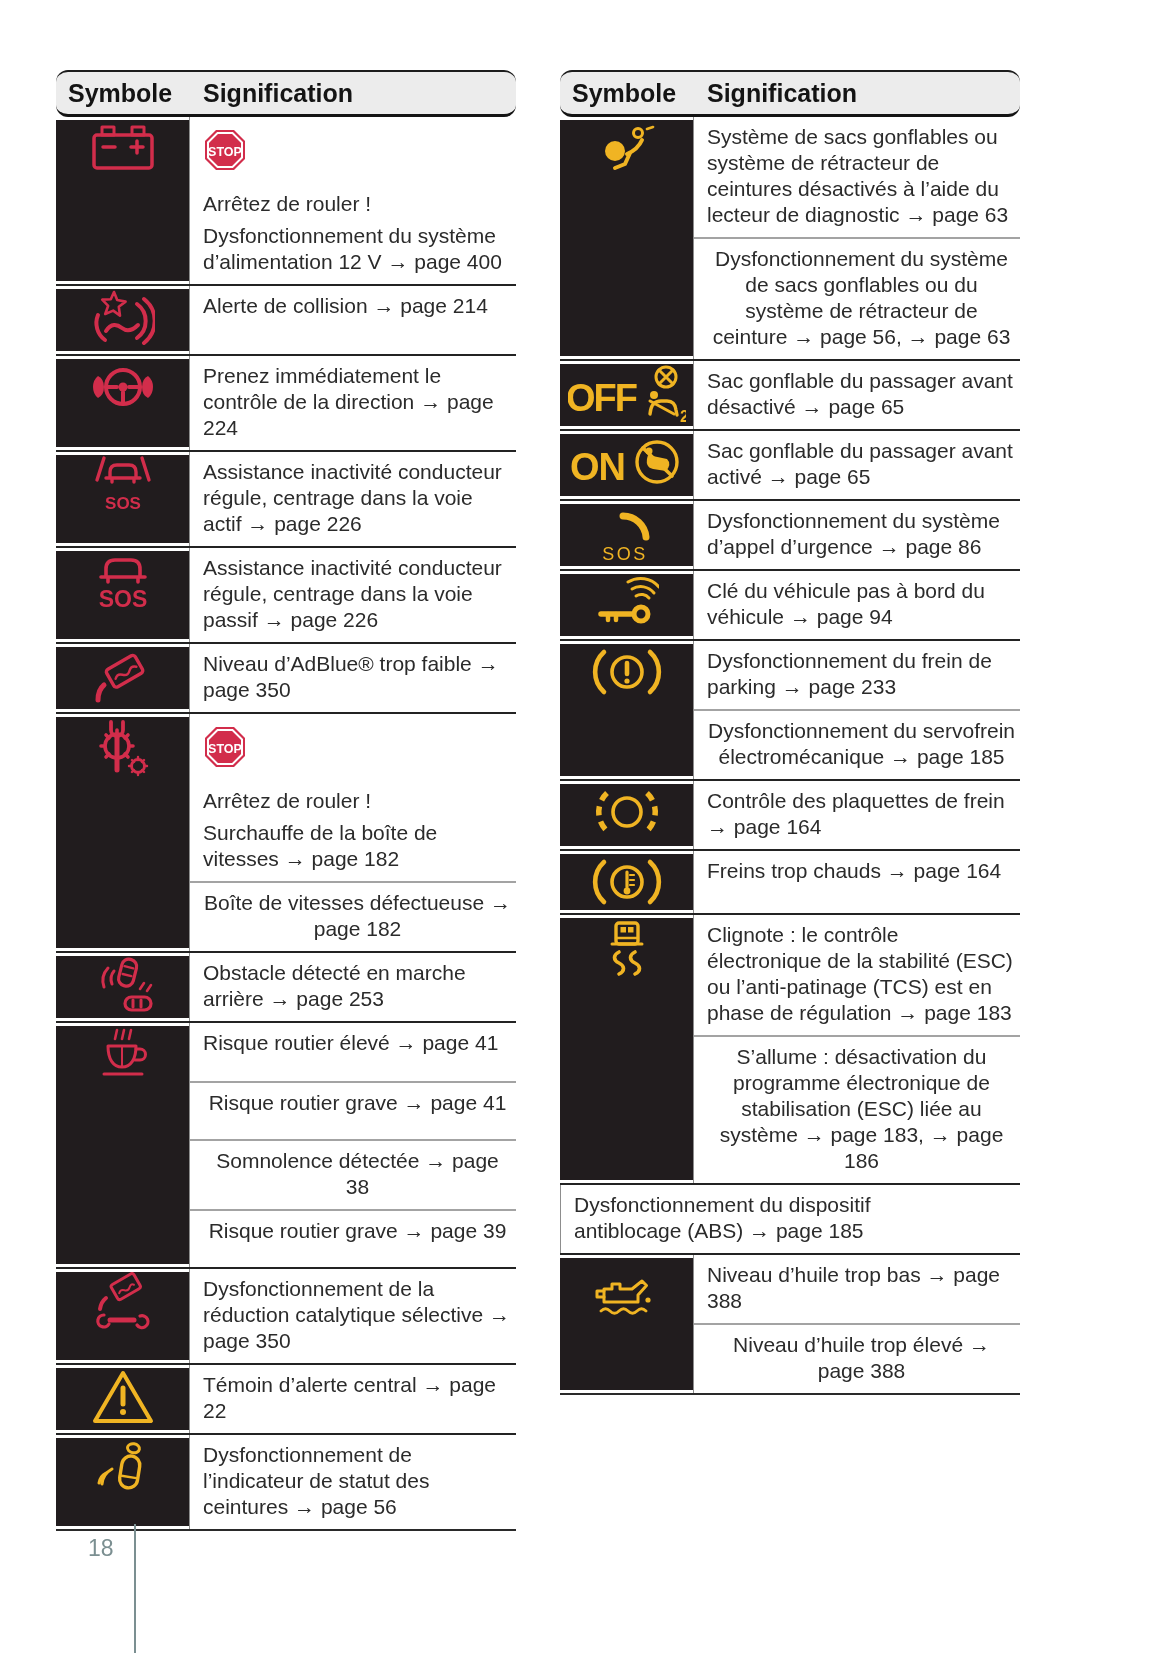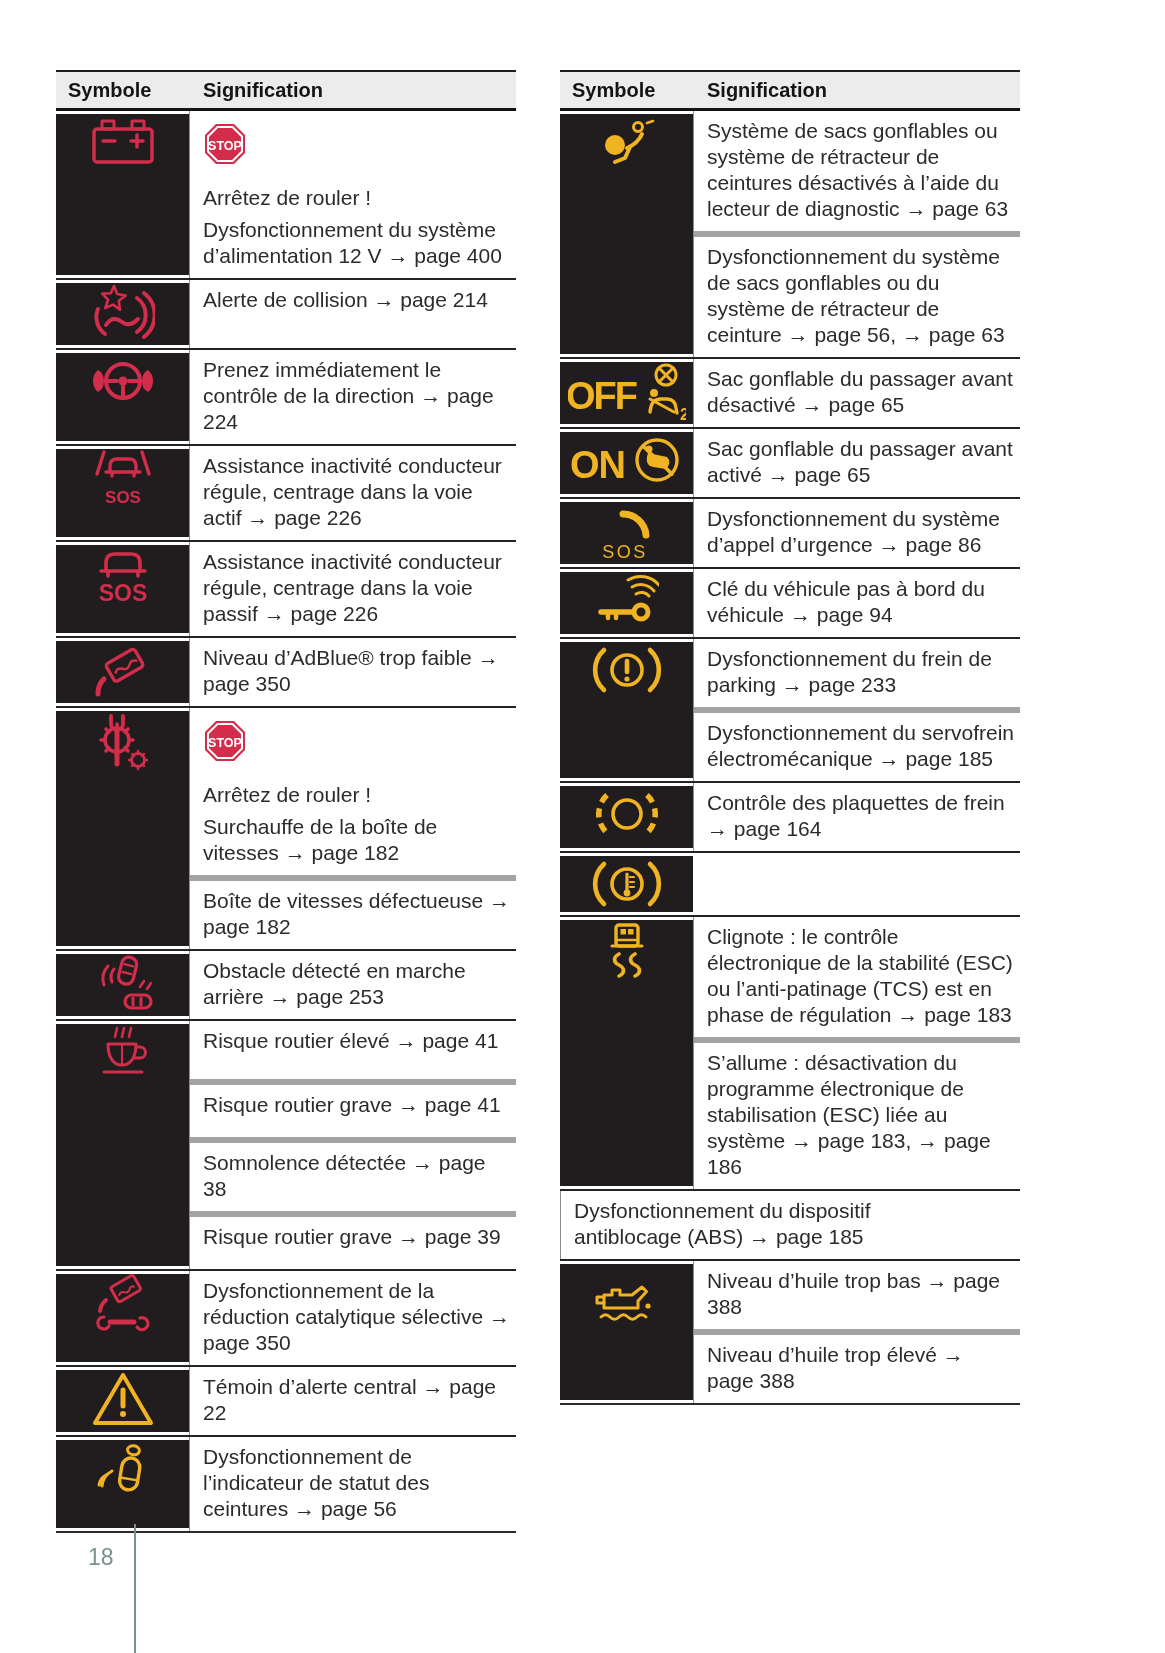--- a/index.html
+++ b/index.html
@@ -1,41 +1,41 @@
 <!DOCTYPE html>
 <html lang="fr" style="--red: #d22d4b; --yellow: #f0b423; --cell-bg: #211c1e; --header-bg: #ececec; --footer: #7b8f91;"><head>
 <meta charset="utf-8">
 <style>
   html,body{margin:0;padding:0;background:#ffffff;}
   .page{position:relative;width:1165px;height:1653px;background:#fff;overflow:hidden;
         font-family:"Liberation Sans","DejaVu Sans",sans-serif;color:#2b2b2b;}
   .tables{position:absolute;top:70px;left:56px;display:flex;gap:44px;align-items:flex-start;}
   .sym-table{width:460px;}
   .thead{display:flex;background:var(--header-bg,#ececec);border-top:2px solid #1c1c1c;
-         border-bottom:3px solid #141414;font-weight:bold;font-size:20px;color:#141414;
-         padding:7px 0 6px;}
+         border-bottom:3px solid #141414;font-weight:bold;font-size:25px;color:#141414;
+         padding:7px 0 6px;border-radius:12px;}
   .th-symbol{width:121px;padding-left:12px;}
   .th-meaning{padding-left:14px;}
   .tbody{border-bottom:2px solid #2a2a2a;}
   .trow{display:flex;border-top:2px solid #232323;}
   .trow:first-child{border-top:none;}
   .icon-cell{width:133px;display:flex;flex-direction:column;}
   .icon-box{flex:1;margin:3px 0;background:var(--cell-bg,#211c1e);display:flex;
             align-items:flex-start;justify-content:center;}
   .entries{flex:1;border-left:1px solid #8d8d8d;display:flex;flex-direction:column;}
   .entry{min-height:58px;box-sizing:border-box;padding:7px 4px 9px 13px;display:flex;
          flex-direction:column;font-size:21px;line-height:26px;color:#2b2b2b;}
-  .entry + .entry{border-top:6px solid #a3a3a3;}
+  .entry + .entry{border-top:2px solid #a3a3a3;text-align:center;}
   .entry-text{max-width:316px;}
   .stop-line{display:flex;align-items:flex-start;gap:13px;margin:4px 0 6px;flex-direction:column;}
   .red{color:var(--red,#d22d4b);}
   .yellow{color:var(--yellow,#f0b423);}
   .sym-icon svg{display:block;}
   .page-footer{position:absolute;left:88px;top:1524px;display:flex;color:var(--footer,#7b8f91);}
-  .pnum{font-size:23px;margin-top:20px;}
+  .pnum{font-size:23px;margin-top:11px;}
   .frule{width:2px;height:129px;background:var(--footer,#7b8f91);margin:0 22px 0 20px;}
   .ftitle{font-size:22px;margin-top:13px;letter-spacing:.2px;}
 </style>
 </head>
 <body>
 
 <div class="page">
   <main class="tables">
     <section class="sym-table">
       <header class="thead">
@@ -476,20 +476,25 @@
                     <circle cx="37" cy="28" r="15" stroke-width="3.6"></circle>
                     <path d="M37 18v15" stroke-width="3.2"></path>
                     <circle cx="37" cy="37" r="3.4" fill="currentColor" stroke="none"></circle>
                     <path d="M40 21h4M40 26h4M40 31h4" stroke-width="2.2"></path>
                     <path d="M14 8a27 27 0 0 0 0 40" stroke-width="4.6"></path>
                     <path d="M60 8a27 27 0 0 1 0 40" stroke-width="4.6"></path>
                   </svg>
                 </span>
               </div>
             </div>
+            <div class="entries">
+              <div class="entry">
+                <div class="entry-text">Freins trop chauds → page 164</div>
+              </div>
+            </div>
           </div>
           <div class="trow">
             <div class="icon-cell">
               <div class="icon-box yellow">
                 <span class="sym-icon">
                   <svg xmlns="http://www.w3.org/2000/svg" width="64" height="64" viewBox="0 0 64 64" fill="none" stroke="currentColor" stroke-width="3.5" stroke-linecap="round" stroke-linejoin="round">
                     <rect x="21" y="5" width="22" height="21" rx="3" stroke-width="3.4"></rect>
                     <rect x="25.5" y="9" width="5.5" height="5.5" fill="currentColor" stroke="none"></rect>
                     <rect x="33" y="9" width="5.5" height="5.5" fill="currentColor" stroke="none"></rect>
                     <path d="M21 20h22" stroke-width="2.4"></path>

